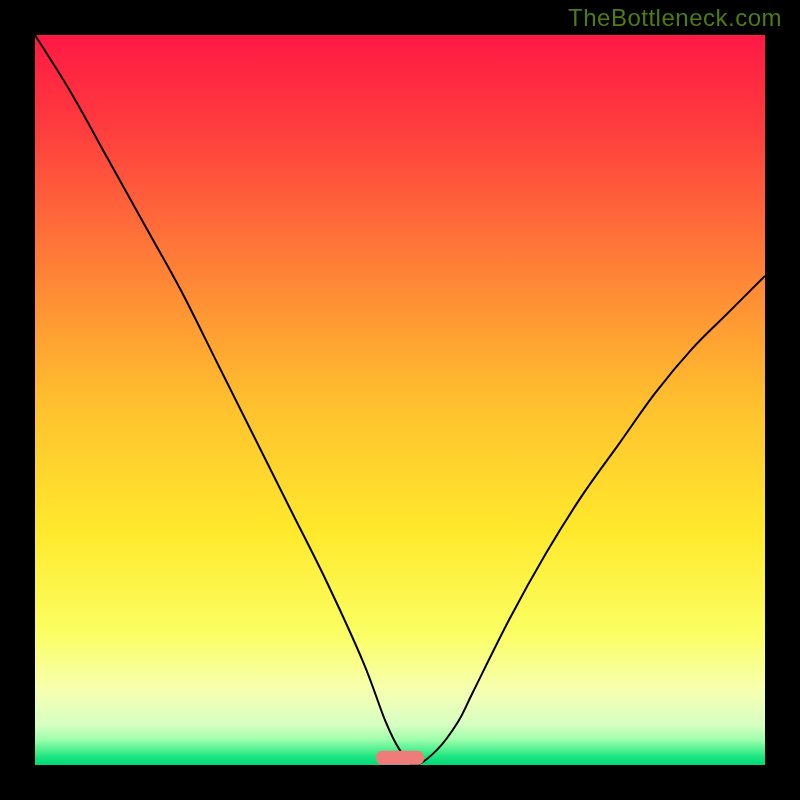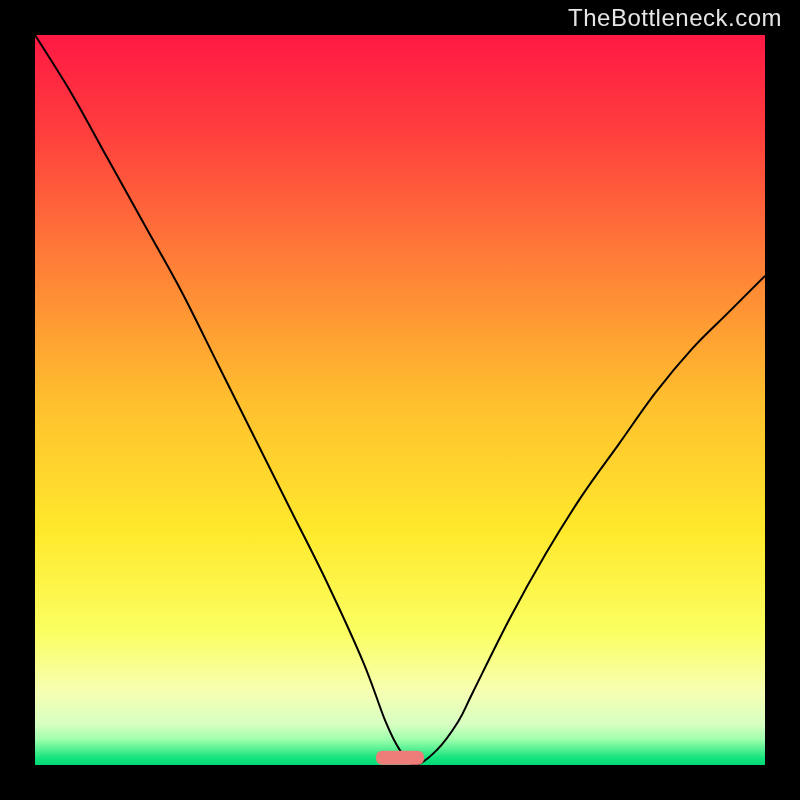--- a/index.html
+++ b/index.html
@@ -14,21 +14,21 @@
   .chart-wrap {
     position: relative;
     width: 800px;
     height: 800px;
   }
   .watermark {
     position: absolute;
     top: 4px;
     right: 18px;
     z-index: 20;
-    color: #e5e5e5;
+    color: #4d7c0f;
     font-size: 24px;
     font-weight: 400;
     letter-spacing: 0.5px;
     pointer-events: none;
   }
   svg.chart {
     display: block;
   }
 </style>
 </head>

